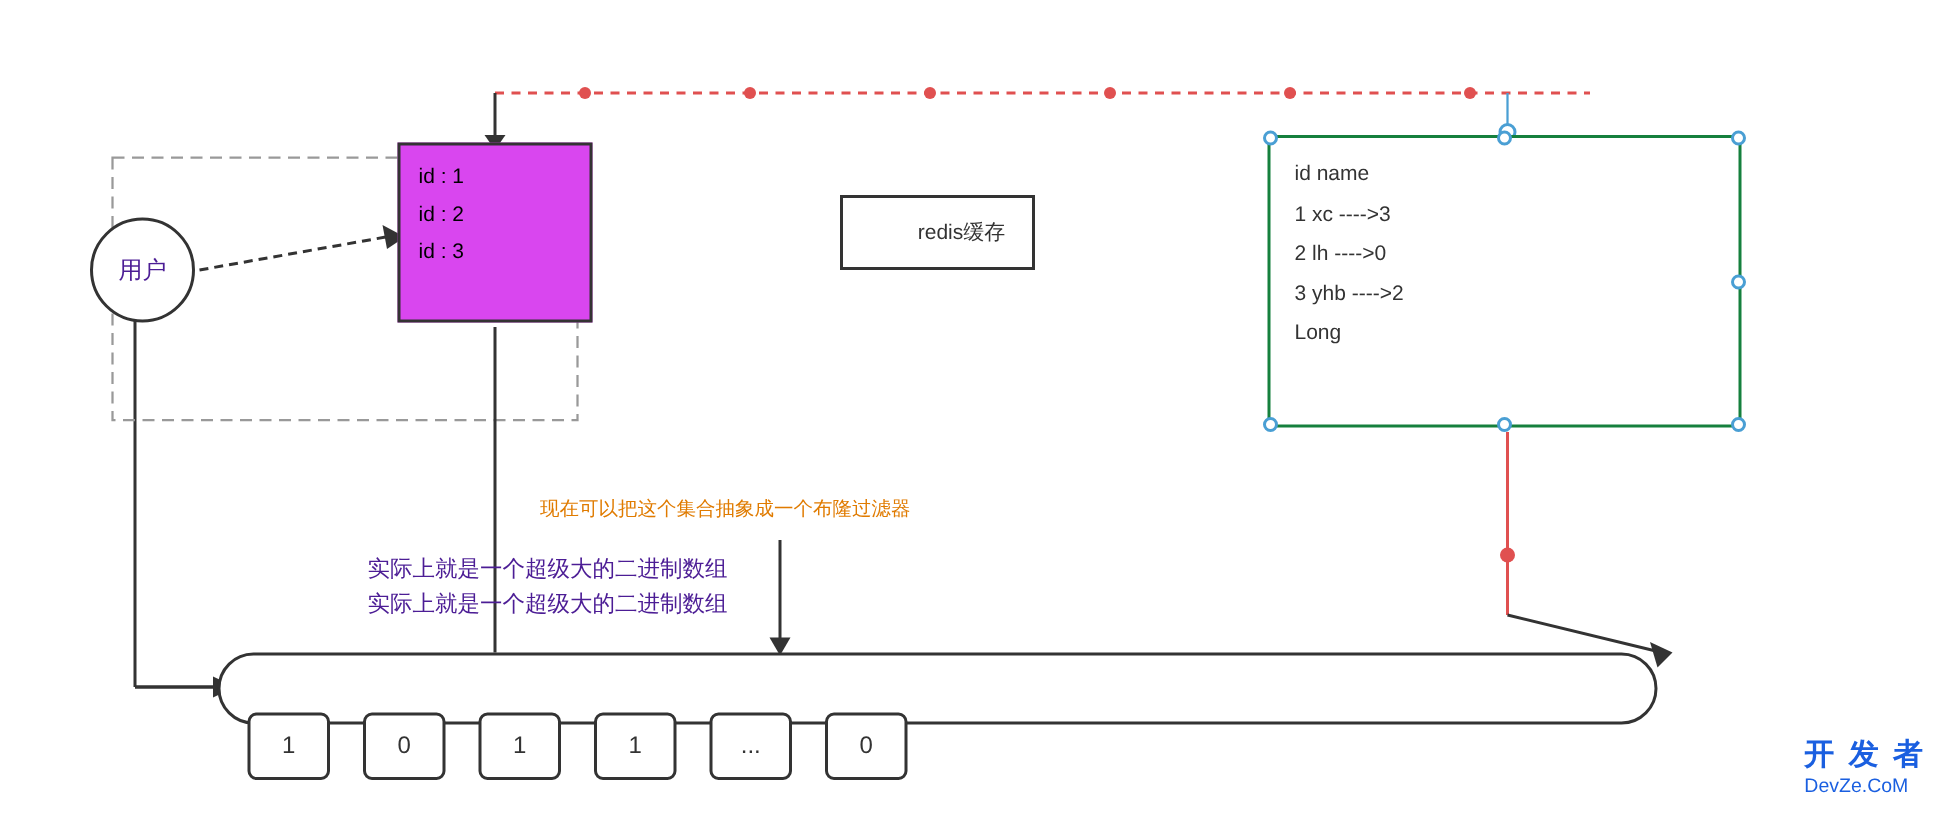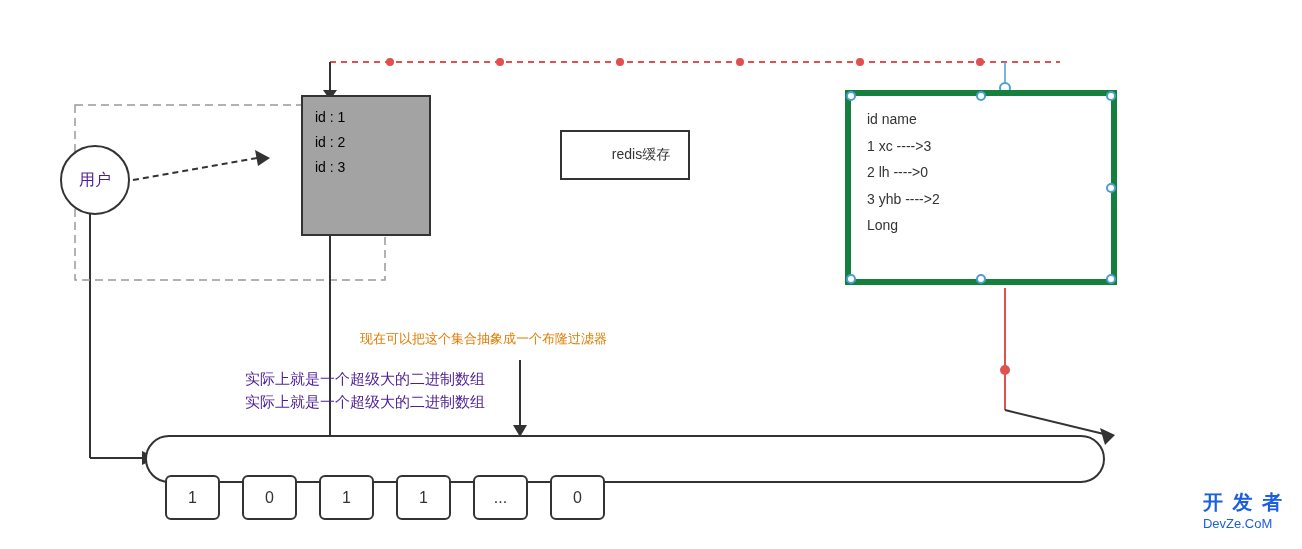--- a/index.html
+++ b/index.html
@@ -31,27 +31,26 @@
       font-size: 16px;
       color: #4c1d95;
       background: white;
     }
     
     .db-table {
       position: absolute;
       left: 265px;
       top: 95px;
       width: 130px;
-      height: 141px;
-      border: 2px solid #333;
-      background: #a3a3a3;
+      height: 120px;
+      border: 2px solid #333;
+      background: #d946ef;
       padding: 8px 12px;
       font-size: 14px;
       line-height: 1.8;
-      margin-left: 36px;
     }
     
     .redis-box {
       position: absolute;
       left: 560px;
       top: 130px;
       width: 130px;
       height: 50px;
       border: 2px solid #333;
       background: white;
@@ -60,23 +59,23 @@
       justify-content: center;
       font-size: 14px;
       color: #333;
       padding-left: 32px;
     }
     
     .right-table {
       position: absolute;
       left: 845px;
       top: 90px;
-      width: 272px;
+      width: 316px;
       height: 195px;
-      border: 6px solid #15803d;
+      border: 2px solid #15803d;
       background: white;
       padding: 10px 16px;
       font-size: 14px;
       line-height: 1.9;
       color: #333;
     }
     
     .handle {
       position: absolute;
       width: 10px;

